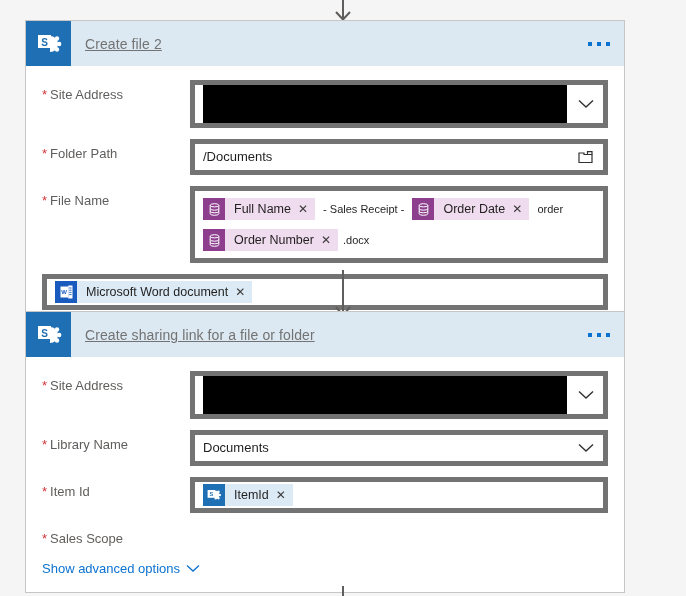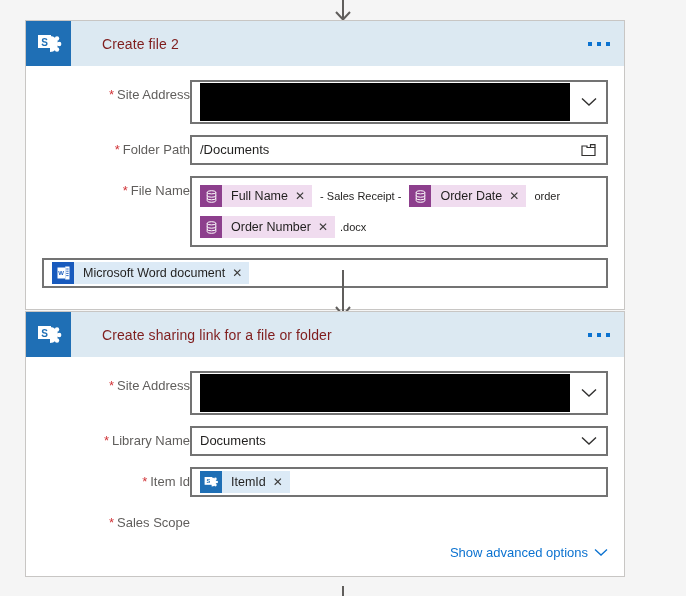--- a/index.html
+++ b/index.html
@@ -47,44 +47,44 @@
   .app-tile {
     width: 45px;
     height: 45px;
     background: #1f6fb5;
     flex: 0 0 45px;
     display: flex;
     align-items: center;
     justify-content: center;
   }
   .card-title {
-    margin-left: 31px;
+    margin-left: 14px;
     font-size: 14px;
-    color: #7f1d1d;
+    color: #737373;
     letter-spacing: .1px;
+    text-decoration: underline;
   }
   .ellipsis {
     position: absolute;
     right: 14px;
     top: 50%;
     transform: translateY(-50%);
     display: flex;
     gap: 5px;
     cursor: pointer;
   }
   .ellipsis i {
     width: 4px;
     height: 4px;
     background: #0b72d0;
     display: block;
   }
 
   .card-body {
     padding: 14px 16px 10px 16px;
-    text-align: right;
   }
 
   
   .row {
     display: flex;
     align-items: flex-start;
     margin-bottom: 11px;
   }
   .row-label {
     width: 148px;
@@ -95,21 +95,21 @@
     white-space: nowrap;
   }
   .req {
     color: #d13438;
     margin-right: 3px;
     font-size: 13px;
   }
   .field {
     flex: 1 1 auto;
     min-height: 28px;
-    border: 2px solid #737373;
+    border: 5px solid #737373;
     background: #ffffff;
     box-sizing: border-box;
     position: relative;
     display: flex;
     align-items: center;
     padding: 0 8px;
   }
   .field.tall {
     min-height: 44px;
     align-items: center;

